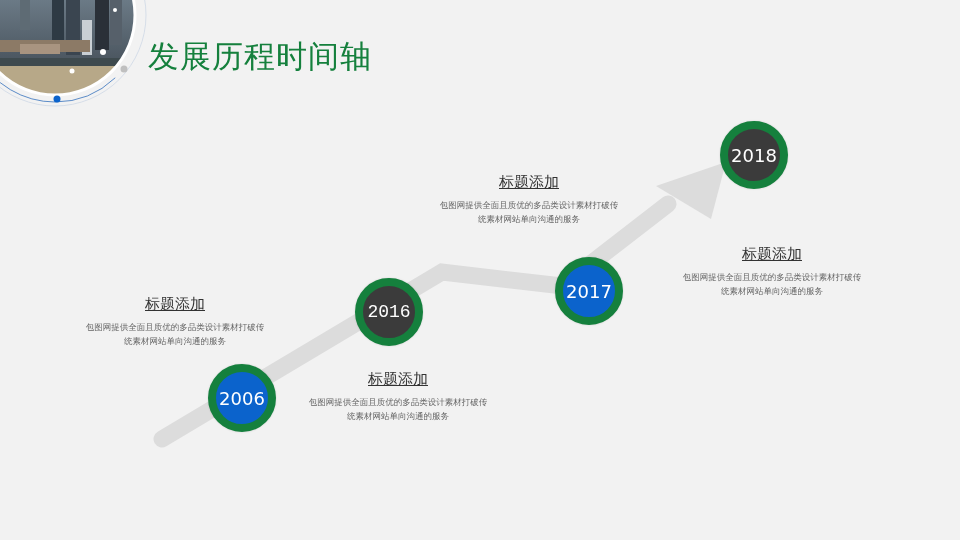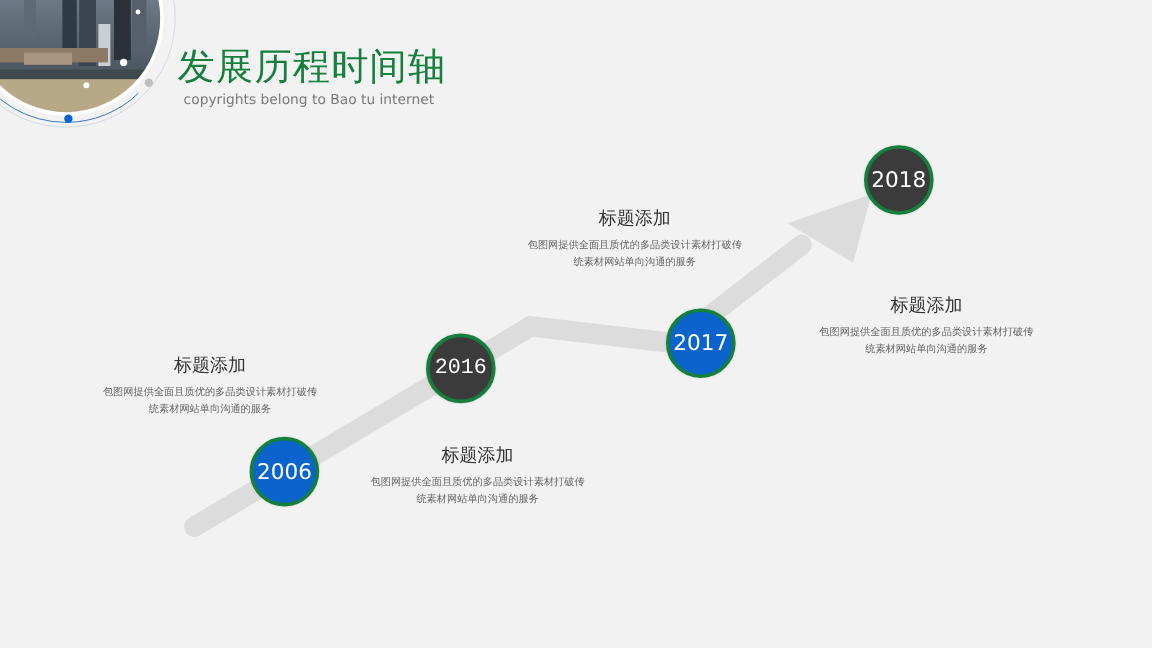--- a/index.html
+++ b/index.html
@@ -14,30 +14,30 @@
     letter-spacing:1px; line-height:40px; white-space:nowrap;
   }
   .subtitle {
     position:absolute; left:153px; top:76px; width:340px; font-size:11.5px;
     color:#7a7a7a; line-height:14px;
     font-family:"DejaVu Sans", sans-serif;
   }
   .track { position:absolute; left:0; top:0; width:960px; height:540px; }
   .node {
     position:absolute; width:52px; height:52px; border-radius:50%;
-    border:3px solid #15803d; box-sizing:content-box;
+    border:8px solid #15803d; box-sizing:content-box;
     display:flex; align-items:center; justify-content:center;
     color:#fff; font-size:18px;
     box-shadow:0 0 2px rgba(0,0,0,0.15);
     font-family:"DejaVu Sans", sans-serif;
   }
   .node.blue { background:#0b63cc; }
   .node.dark { background:#3b3b3b; }
   .block { position:absolute; width:230px; text-align:center; }
-  .block .h { font-size:15px; color:#333; line-height:20px; margin-bottom:6px; }
+  .block .h { font-size:15px; color:#333; line-height:20px; margin-bottom:6px;text-decoration:underline; }
   .block .d { font-size:8.5px; color:#666; line-height:14px; }
 </style>
 </head>
 <body>
 
 <div class="photo-wrap">
   <svg width="150" height="110" viewBox="0 0 150 110">
     <defs>
       <clipPath id="cp">
           <circle cx="55" cy="15" r="80"></circle>
@@ -68,21 +68,20 @@
     <circle cx="103" cy="52" r="3" fill="#ffffff"></circle>
     <circle cx="72" cy="71" r="2.5" fill="#ffffff"></circle>
     <circle cx="115" cy="10" r="2" fill="#ffffff"></circle>
     <circle cx="124" cy="69" r="3.5" fill="#bfbfbf"></circle>
     <circle cx="57" cy="99" r="3.5" fill="#0b63cc"></circle>
   </svg>
 </div>
 
 <div class="title">发展历程时间轴</div>
 <div class="subtitle">
-  <div>copyrights belong to Bao tu internet</div>
 </div>
 
 <svg class="track" viewBox="0 0 960 540">
   <polyline points="162,439 442,272 562,286 668,204" fill="none" stroke="#dcdcdc" stroke-width="17" stroke-linecap="round" stroke-linejoin="miter"></polyline>
   <polygon points="656,186 726,162 711,219" fill="#dcdcdc"></polygon>
 </svg>
 
 <div class="node blue" style="left:208px; top:364px;">
   <span>2006</span>
 </div>

